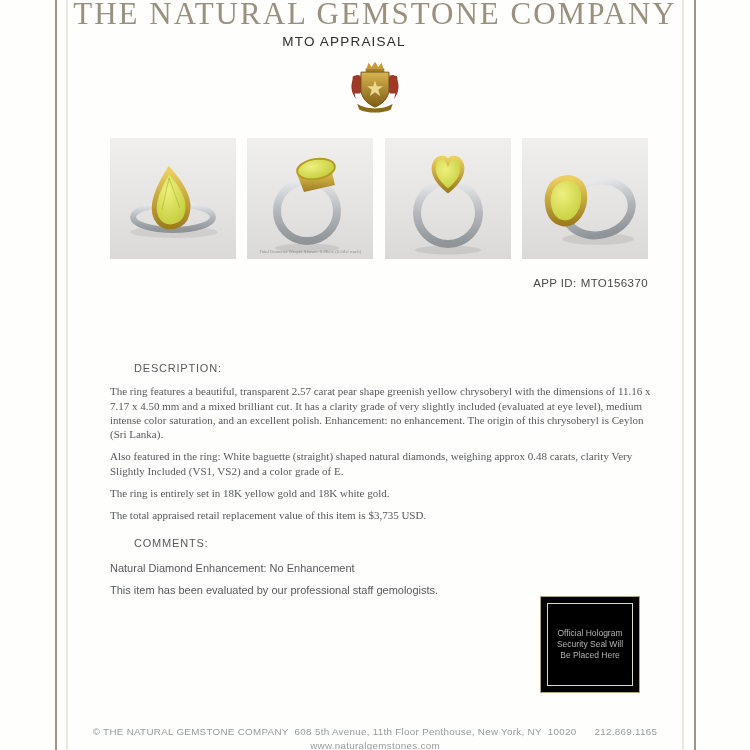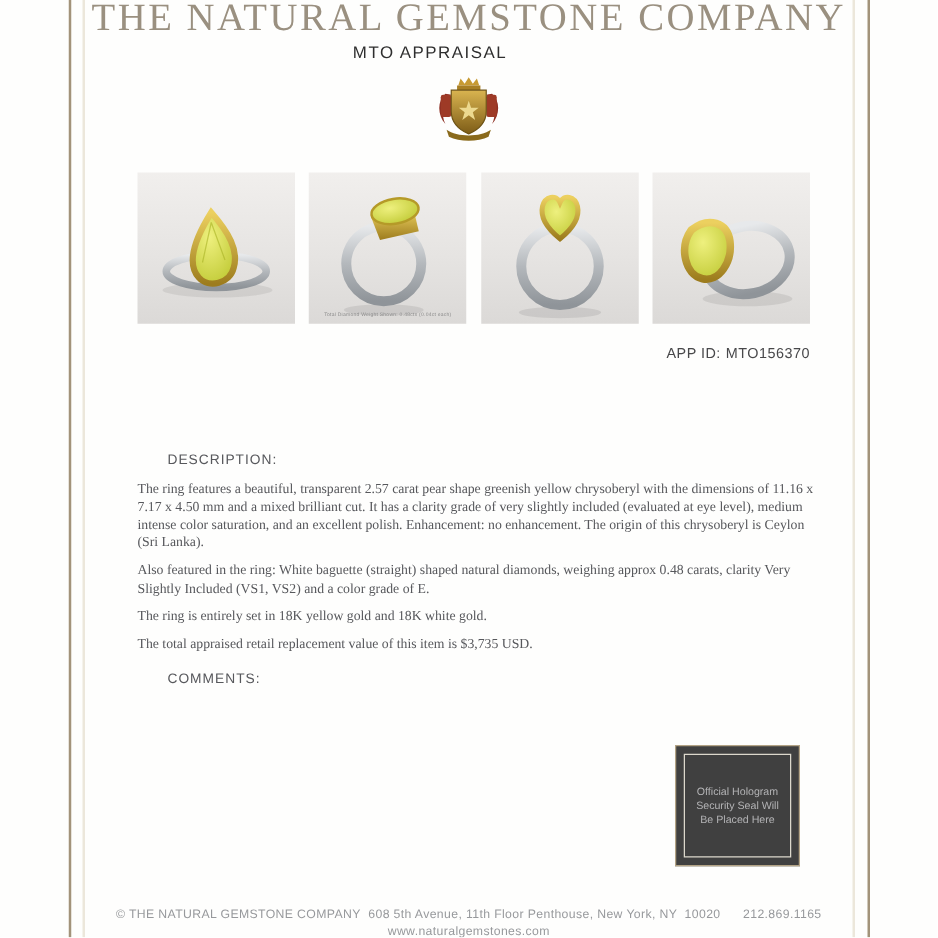--- a/index.html
+++ b/index.html
@@ -54,21 +54,21 @@
 
   .comments{
     position:absolute;top:537px;left:110px;width:440px;
     font-size:11px;color:#57585c;
   }
   .comments .section-heading{line-height:12px;margin:0 0 13px 0;}
   .comments p{margin:0 0 10px 0;line-height:12px;}
 
   .hologram-box{
     position:absolute;top:596px;left:540px;width:100px;height:97px;
-    border:1px solid #b3a385;background:#404040;box-sizing:border-box;
+    border:1px solid #b3a385;background:#000000;box-sizing:border-box;
   }
   .hologram-inner{
     position:absolute;top:6px;left:6px;right:6px;bottom:6px;
     border:1px solid #dcd8cc;display:flex;align-items:center;justify-content:center;
   }
   .hologram-text{font-size:8.5px;line-height:11px;color:#b3b3b5;text-align:center;}
 
   .footer{position:absolute;top:726px;left:0;width:750px;text-align:center;color:#97999c;}
   .footer-line1{font-size:9.8px;letter-spacing:0.3px;white-space:pre;}
   .footer-line1 .footer-address{margin-left:6px;}
@@ -170,20 +170,22 @@
   <div class="description">
     <div class="section-heading">DESCRIPTION:</div>
     <p>The ring features a beautiful, transparent 2.57 carat pear shape greenish yellow chrysoberyl with the dimensions of 11.16 x 7.17 x 4.50 mm and a mixed brilliant cut. It has a clarity grade of very slightly included (evaluated at eye level), medium intense color saturation, and an excellent polish. Enhancement: no enhancement. The origin of this chrysoberyl is Ceylon (Sri Lanka).</p>
     <p>Also featured in the ring: White baguette (straight) shaped natural diamonds, weighing approx 0.48 carats, clarity Very Slightly Included (VS1, VS2) and a color grade of E.</p>
     <p>The ring is entirely set in 18K yellow gold and 18K white gold.</p>
     <p>The total appraised retail replacement value of this item is $3,735 USD.</p>
   </div>
 
   <div class="comments">
     <div class="section-heading">COMMENTS:</div>
+    <p>Natural Diamond Enhancement: No Enhancement</p>
+    <p>This item has been evaluated by our professional staff gemologists.</p>
   </div>
 
   <div class="hologram-box">
     <div class="hologram-inner">
       <div class="hologram-text">
         <div>Official Hologram</div>
         <div>Security Seal Will</div>
         <div>Be Placed Here</div>
       </div>
     </div>

